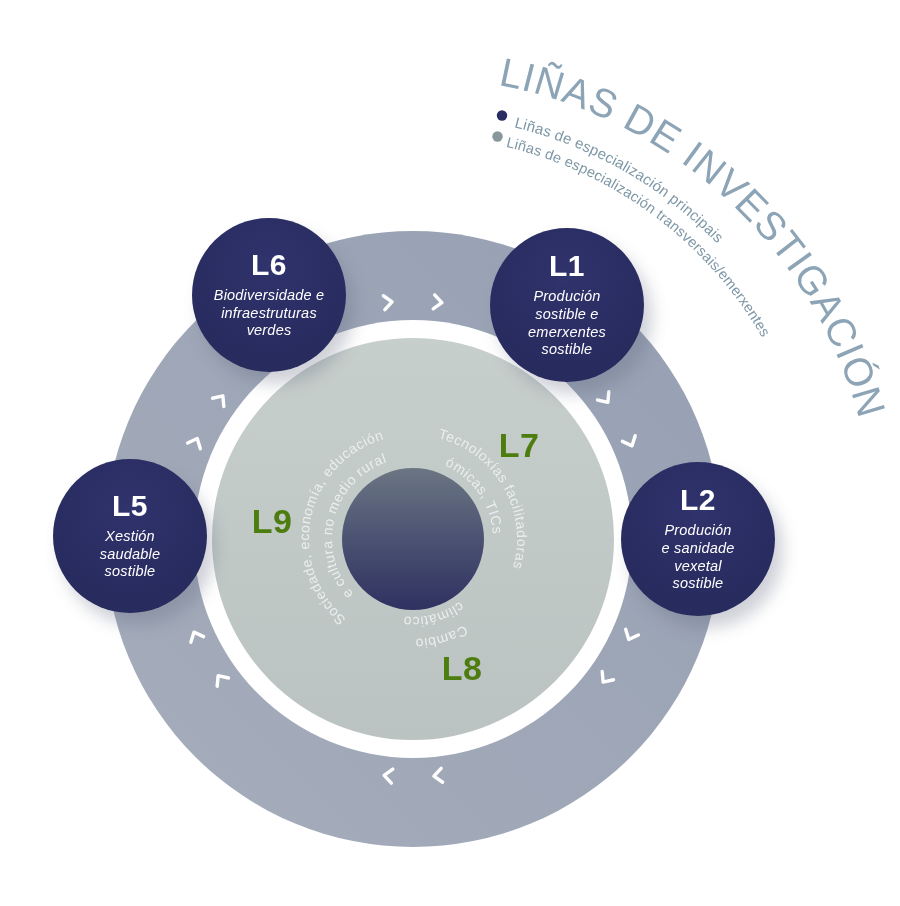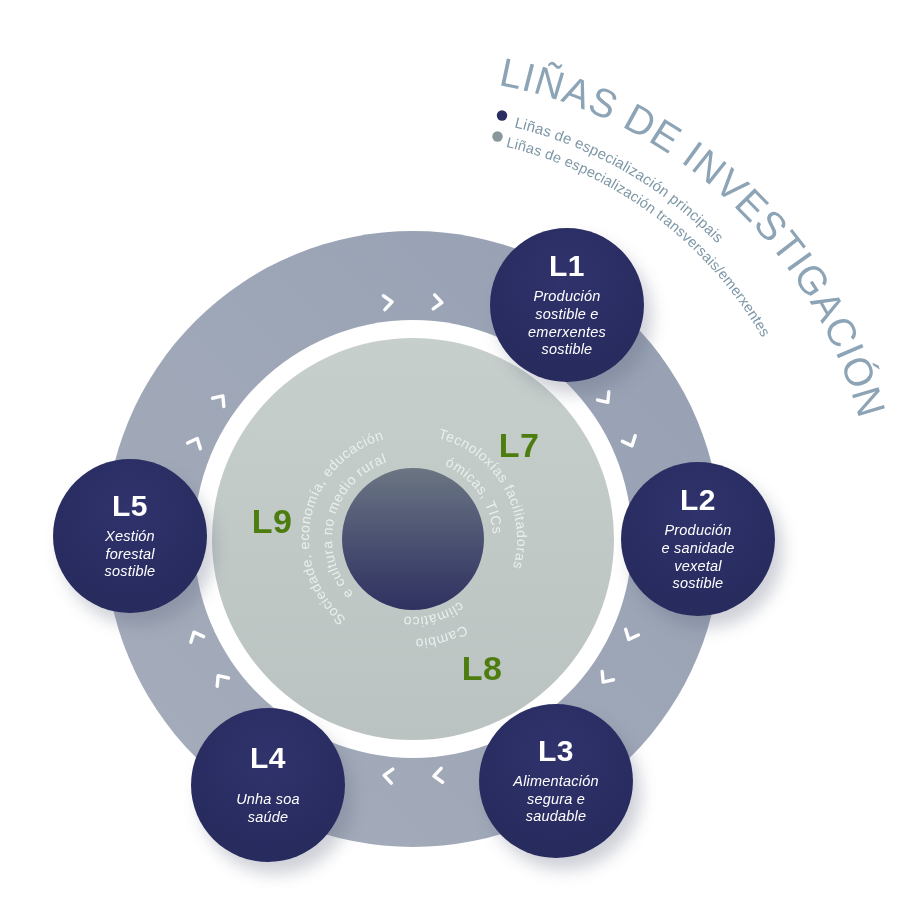--- a/index.html
+++ b/index.html
@@ -127,53 +127,48 @@
     <circle cx="497.5" cy="136.5" r="5.2" fill="#87979b"></circle>
     <text class="legend-arc1">
       <textPath href="#p-leg1" startOffset="0">Liñas de especialización principais</textPath>
     </text>
     <text class="legend-arc2">
       <textPath href="#p-leg2" startOffset="0">Liñas de especialización transversais/emerxentes</textPath>
     </text>
   </svg>
 
   <div class="rlabel" style="left:519px;top:445px">L7</div>
-  <div class="rlabel" style="left:482px;top:668px">L8</div>
+  <div class="rlabel" style="left:462px;top:668px">L8</div>
   <div class="rlabel" style="left:272px;top:521px">L9</div>
 
   <div class="mcircle" style="left:490px;top:228px">
     <div class="mid">L1</div>
     <div class="mline">Produción</div>
     <div class="mline">sostible e</div>
     <div class="mline">emerxentes</div>
     <div class="mline">sostible</div>
   </div>
 
   <div class="mcircle" style="left:621px;top:462px">
     <div class="mid">L2</div>
     <div class="mline">Produción</div>
     <div class="mline">e sanidade</div>
     <div class="mline">vexetal</div>
     <div class="mline">sostible</div>
   </div>
 
-  <div class="mcircle" style="left:479px;top:704px">
-    <div class="mid">L3</div>
-    <div class="mline">Alimentación</div>
-    <div class="mline">segura e</div>
-    <div class="mline">saudable</div>
-  </div>
 
-  <div class="mcircle" style="left:191px;top:708px">
-    <div class="mid gap-lg">L4</div>
-    <div class="mline">Unha soa</div>
-    <div class="mline">saúde</div>
-  </div>
 
   <div class="mcircle" style="left:53px;top:459px">
     <div class="mid">L5</div>
     <div class="mline">Xestión</div>
-    <div class="mline">forestal</div>
+    <div class="mline">saudable</div>
     <div class="mline">sostible</div>
   </div>
 
+  <div class="mcircle" style="left:192px;top:218px">
+    <div class="mid">L6</div>
+    <div class="mline">Biodiversidade e</div>
+    <div class="mline">infraestruturas</div>
+    <div class="mline">verdes</div>
+  </div>
 
 </div>
 
 </body></html>

